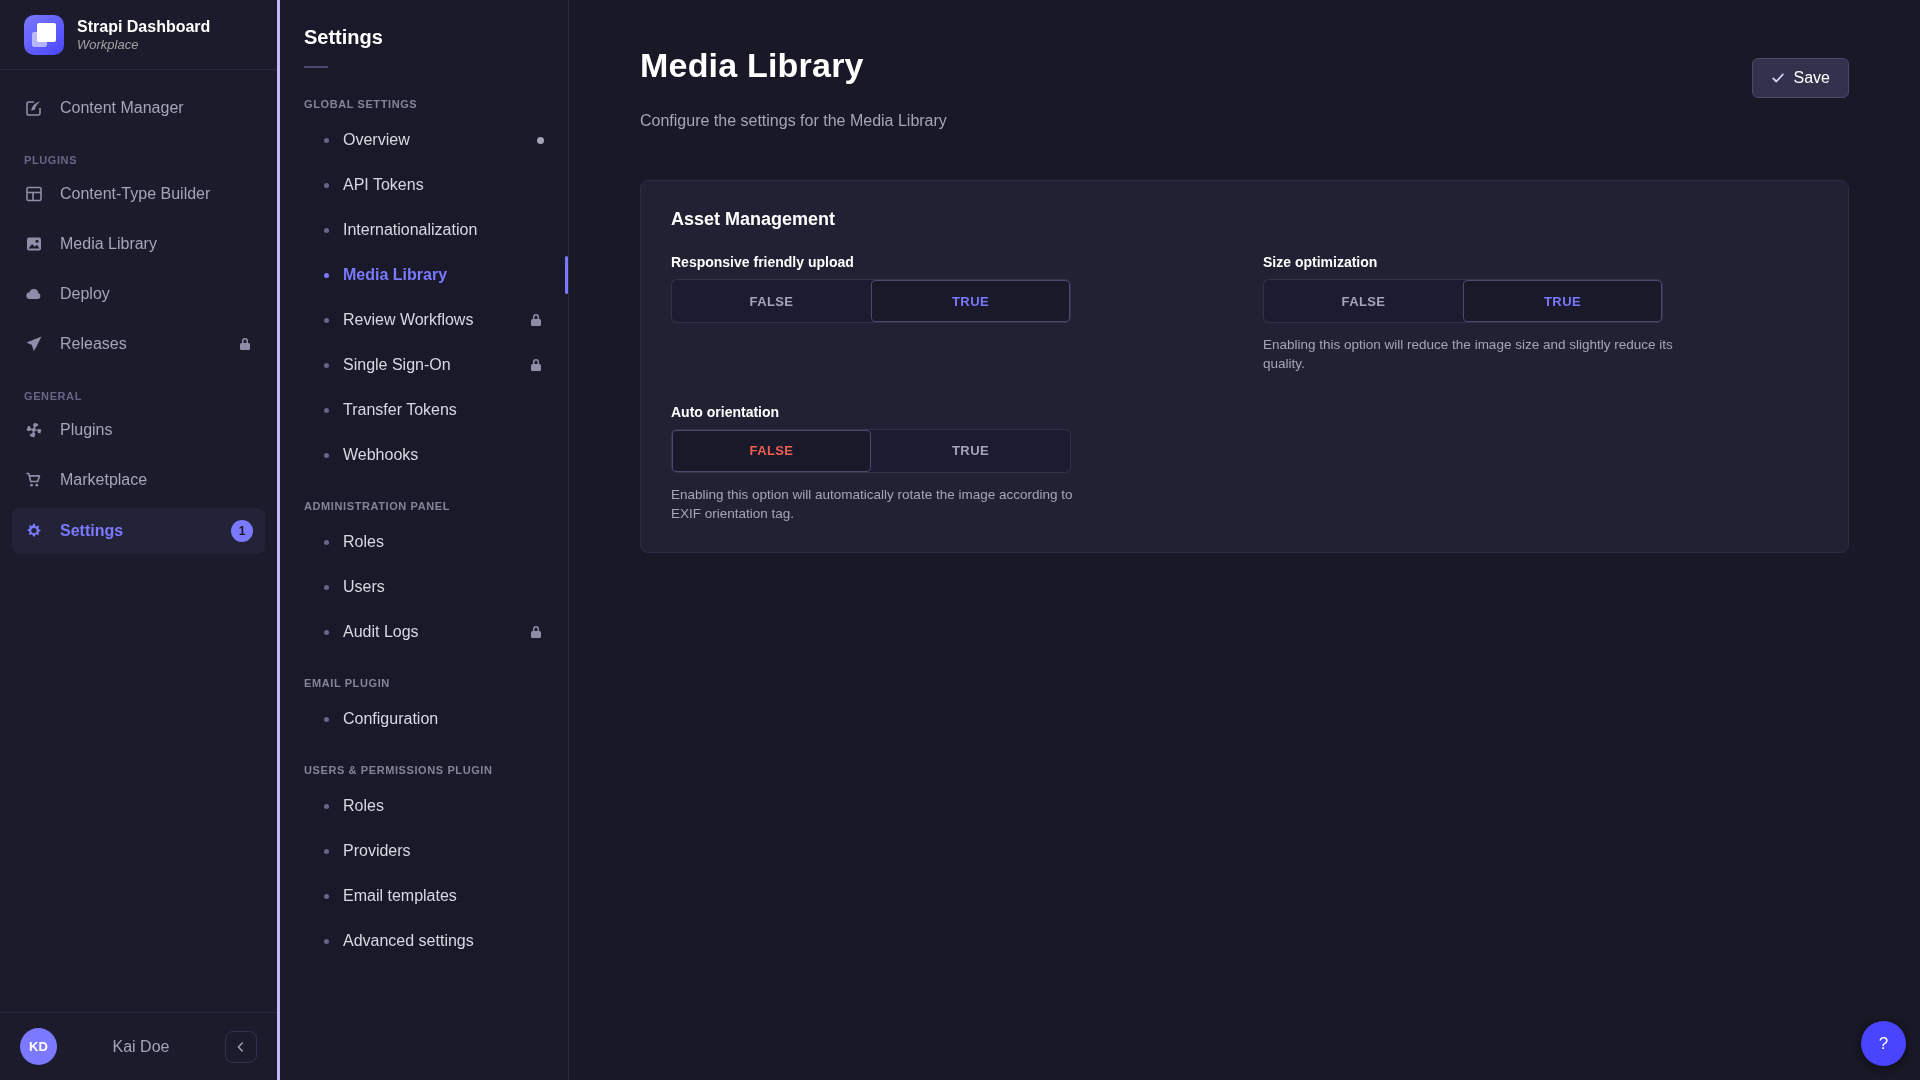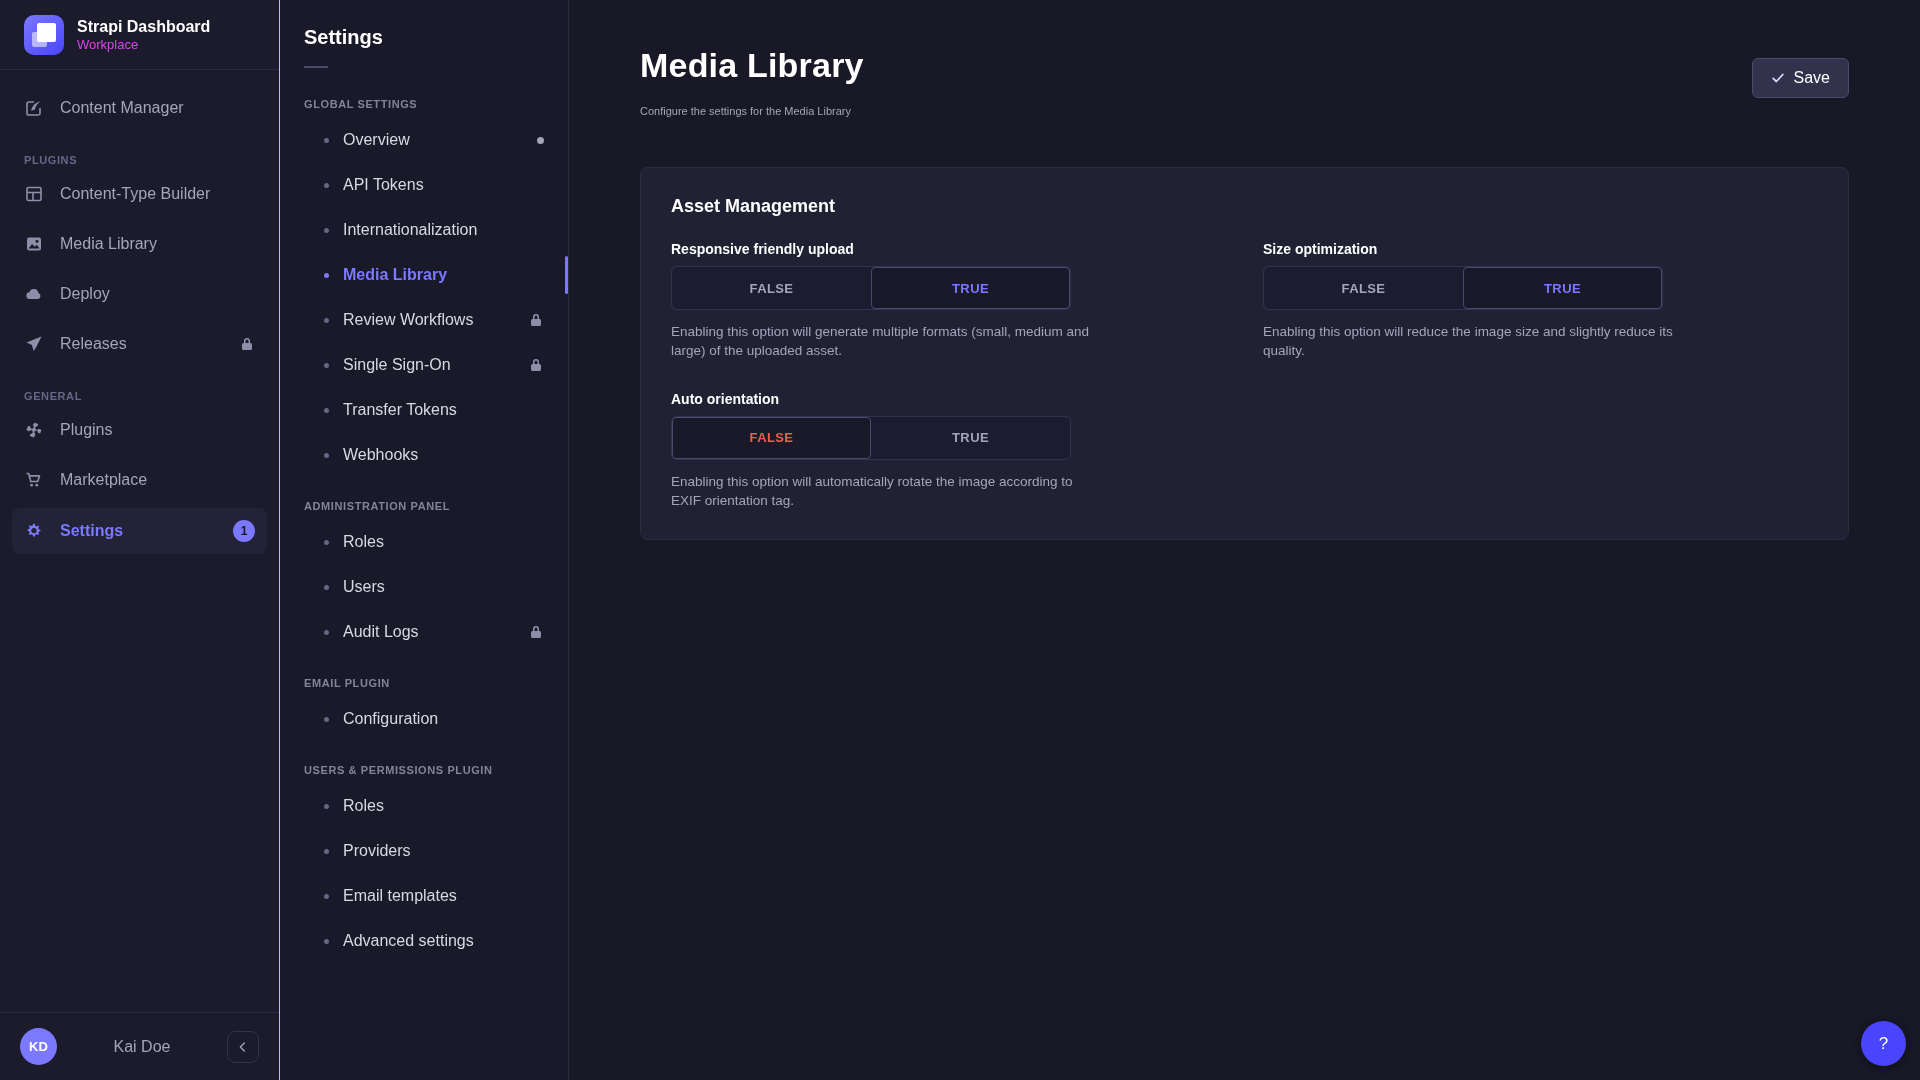--- a/index.html
+++ b/index.html
@@ -4,30 +4,30 @@
 <style>
   * { margin:0; padding:0; box-sizing:border-box; }
   html,body { width:1920px; height:1080px; overflow:hidden; }
   body {
     font-family:"Liberation Sans","DejaVu Sans",sans-serif;
     background:#181826; color:#fff; display:flex;
   }
   
   .leftnav {
     width:280px; min-width:280px; background:#1b1b2b;
-    border-right:1px solid #c4b5fd; display:flex; flex-direction:column;
+    border-right:3px solid #c4b5fd; display:flex; flex-direction:column;
   }
   .brand { display:flex; align-items:center; gap:13px; padding:15px 24px 14px 24px; }
   .brand-logo {
     width:40px; height:40px; border-radius:10px; position:relative;
     background:linear-gradient(140deg,#7b79ff 0%,#4945ff 100%); flex-shrink:0;
   }
   .brand-logo svg { position:absolute; inset:0; }
   .brand-text .t { font-size:16px; font-weight:bold; color:#fff; line-height:1.25; }
-  .brand-text .s { font-size:13px; color:#d946ef; line-height:1.3; }
+  .brand-text .s { font-size:13px; color:#a3a3a3; line-height:1.3;font-style:italic; }
   .nav-divider { height:1px; background:#2b2b44; }
   .nav-scroll { padding:10px 12px 0 12px; flex:1; overflow:hidden; }
   .nav-section-label {
     font-size:11px; font-weight:bold; letter-spacing:.6px; color:#666687;
     margin:24px 12px 6px 12px;
   }
   .nav-item {
     display:flex; align-items:center; gap:16px; padding:12px 12px;
     margin:6px 0; border-radius:8px; cursor:pointer; color:#a5a5ba; font-size:16px;
   }
@@ -80,21 +80,21 @@
     margin-left:auto; width:7px; height:7px; border-radius:50%; background:#a5a5ba;
   }
   .subnav-item .active-bar {
     position:absolute; right:-24px; top:-4px; width:3px; height:38px;
     background:#7b79ff; border-radius:2px;
   }
   
   .main { flex:1; position:relative; padding:46px 71px 0 71px; }
   .main-header { display:flex; justify-content:space-between; align-items:flex-start; }
   .page-title { font-size:34px; font-weight:bold; color:#fff; letter-spacing:.2px; }
-  .page-subtitle { font-size:11px; color:#a5a5ba; margin-top:20px; }
+  .page-subtitle { font-size:16px; color:#a5a5ba; margin-top:27px; }
   .save-btn {
     display:flex; align-items:center; gap:9px; margin-top:12px;
     background:#32324d; border:1px solid #4a4a6a; border-radius:6px;
     color:#ffffff; font-size:16px; padding:10px 18px; cursor:pointer;
     font-family:inherit;
   }
   .card {
     margin-top:50px; background:#212134; border:1px solid #2c2c44;
     border-radius:8px; padding:28px 30px 40px 30px; height:373px;
   }
@@ -354,21 +354,20 @@
 
   <section class="card">
     <h2 class="card-title">Asset Management</h2>
     <div class="card-grid">
       <div class="fieldbox">
         <div class="field-label">Responsive friendly upload</div>
         <div class="toggle">
           <div class="seg">FALSE</div>
           <div class="seg selected" style="color: rgb(123, 121, 255);">TRUE</div>
         </div>
-        <div class="field-desc">Enabling this option will generate multiple formats (small, medium and large) of the uploaded asset.</div>
       </div>
 
       <div class="fieldbox">
         <div class="field-label">Size optimization</div>
         <div class="toggle">
           <div class="seg">FALSE</div>
           <div class="seg selected" style="color: rgb(123, 121, 255);">TRUE</div>
         </div>
         <div class="field-desc">Enabling this option will reduce the image size and slightly reduce its quality.</div>
       </div>

